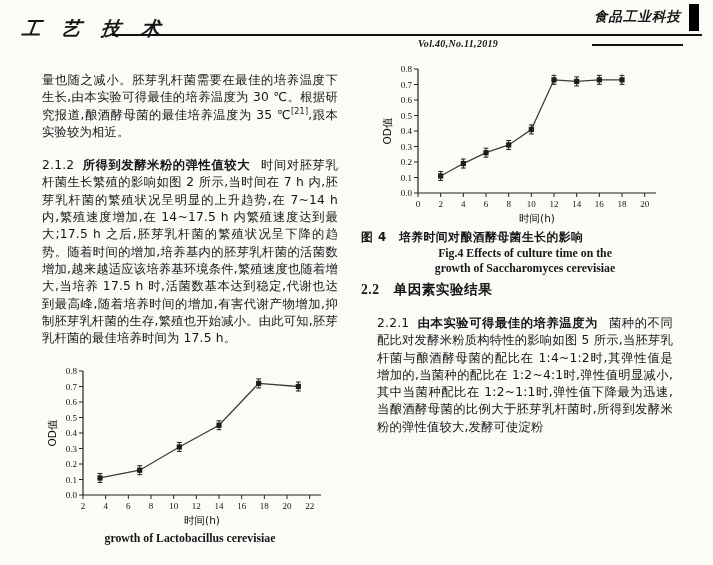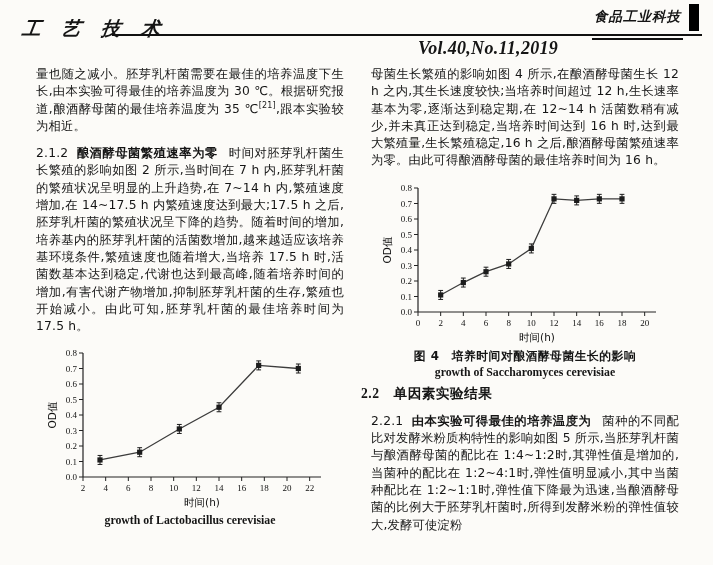--- a/index.html
+++ b/index.html
@@ -4,40 +4,40 @@
 <style>
   html,body{margin:0;padding:0;background:#d8d8d8;}
   .page{position:relative;width:713px;height:565px;background:#fcfbf8;
         font-family:"DejaVu Sans",sans-serif;color:#151515;overflow:hidden;}
 
   
   .logo-left{position:absolute;left:22px;top:16px;font-size:19px;font-weight:bold;
              font-style:italic;letter-spacing:7px;transform:skewX(-8deg);white-space:nowrap;}
   .header-rule{position:absolute;left:112px;top:34px;width:590px;height:2px;background:#111;}
   .vol-text{position:absolute;left:418px;top:38px;font-family:"Liberation Serif",serif;
-            font-style:italic;font-weight:bold;font-size:18px;letter-spacing:.3px;}
+            font-style:italic;font-weight:bold;font-size:10px;letter-spacing:.3px;}
   .logo-right{position:absolute;right:30px;top:8px;font-size:13.5px;font-weight:bold;
-              font-style:italic;border-bottom:2px solid #111;padding:0 2px 12px 2px;
+              font-style:italic;border-bottom:2px solid #111;padding:0 2px 18px 2px;
               letter-spacing:1px;white-space:nowrap;}
   .logo-bar{position:absolute;right:14px;top:4px;width:10px;height:27px;background:#000;}
 
   
   .col{position:absolute;top:56px;width:328px;}
   .col-left{left:26px;}
   .col-right{left:361px;}
-  p.body{margin:10px;font-size:12.3px;line-height:17.3px;text-align:justify;
+  p.body{margin:16px;font-size:12.3px;line-height:17.3px;text-align:justify;
          letter-spacing:.2px;}
   .hnum{font-weight:normal;margin-right:8px;}
   .htitle{font-weight:bold;margin-right:11px;}
   sup.cite{font-size:8px;line-height:0;}
 
   
   .figure{margin-top:5px;text-align:center;}
   .figure svg{display:block;margin:0 auto;}
-  .cap-zh{font-size:11.8px;font-weight:bold;text-align:center;margin-top:1px;letter-spacing:.5px;}
+  .cap-zh{font-size:11.8px;font-weight:bold;text-align:left;margin-top:1px;letter-spacing:.5px;}
   .cap-en{font-family:"Liberation Serif",serif;font-weight:bold;font-size:11.8px;
           text-align:center;line-height:15px;}
   .species{}
 
   
   .h2{font-weight:bold;font-size:13.6px;margin:5px 0 3px 0;letter-spacing:.5px;font-family:Liberation Serif, serif;}
 </style>
 </head>
 <body>
 
@@ -45,21 +45,21 @@
 
   <div class="logo-left">工 艺 技 术</div>
   <div class="header-rule"></div>
   <div class="vol-text">Vol.40,No.11,2019</div>
   <div class="logo-right">食品工业科技</div>
   <div class="logo-bar"></div>
 
   <div class="col col-left">
     <p class="body"><span>量也随之减小。胚芽乳杆菌需要在最佳的培养温度下生长,由本实验可得最佳的培养温度为 30 ℃。根据研究报道,酿酒酵母菌的最佳培养温度为 35 ℃</span><sup class="cite">[21]</sup><span>,跟本实验较为相近。</span></p>
 
-    <p class="body"><span class="hnum">2.1.2</span><span class="htitle">酿酒酵母菌繁殖速率为零</span><span>时间对胚芽乳杆菌生长繁殖的影响如图 2 所示,当时间在 7 h 内,胚芽乳杆菌的繁殖状况呈明显的上升趋势,在 7~14 h 内,繁殖速度增加,在 14~17.5 h 内繁殖速度达到最大;17.5 h 之后,胚芽乳杆菌的繁殖状况呈下降的趋势。随着时间的增加,培养基内的胚芽乳杆菌的活菌数增加,越来越适应该培养基环境条件,繁殖速度也随着增大,当培养 17.5 h 时,活菌数基本达到稳定,代谢也达到最高峰,随着培养时间的增加,有害代谢产物增加,抑制胚芽乳杆菌的生存,繁殖也开始减小。由此可知,胚芽乳杆菌的最佳培养时间为 17.5 h。</span></p>
+    <p class="body"><span class="hnum">2.1.2</span><span class="htitle">所得到发酵米粉的弹性值较大</span><span>时间对胚芽乳杆菌生长繁殖的影响如图 2 所示,当时间在 7 h 内,胚芽乳杆菌的繁殖状况呈明显的上升趋势,在 7~14 h 内,繁殖速度增加,在 14~17.5 h 内繁殖速度达到最大;17.5 h 之后,胚芽乳杆菌的繁殖状况呈下降的趋势。随着时间的增加,培养基内的胚芽乳杆菌的活菌数增加,越来越适应该培养基环境条件,繁殖速度也随着增大,当培养 17.5 h 时,活菌数基本达到稳定,代谢也达到最高峰,随着培养时间的增加,有害代谢产物增加,抑制胚芽乳杆菌的生存,繁殖也开始减小。由此可知,胚芽乳杆菌的最佳培养时间为 17.5 h。</span></p>
 
     <div class="figure">
       <svg viewBox="0 0 290 168" width="290" height="168">
           <line x1="38" y1="8" x2="38" y2="132" stroke="#222" stroke-width="1.2"></line>
           <line x1="38" y1="132" x2="276" y2="132" stroke="#222" stroke-width="1.2"></line>
           <line x1="34" y1="132" x2="38" y2="132" stroke="#222" stroke-width="1"></line>
           <text x="32" y="135.2" text-anchor="end" font-size="9" font-family="Liberation Serif, serif" fill="#111">0.0</text>
           <line x1="34" y1="116.5" x2="38" y2="116.5" stroke="#222" stroke-width="1"></line>
           <text x="32" y="119.7" text-anchor="end" font-size="9" font-family="Liberation Serif, serif" fill="#111">0.1</text>
           <line x1="34" y1="101" x2="38" y2="101" stroke="#222" stroke-width="1"></line>
@@ -126,21 +126,20 @@
           <text x="157" y="161" text-anchor="middle" font-size="10.5" fill="#111" font-family="DejaVu Sans, sans-serif">时间(h)</text>
           <text x="11" y="70" text-anchor="middle" font-size="10.5" fill="#111" font-family="DejaVu Sans, sans-serif" transform="rotate(-90 11 70)">OD值</text>
         </svg>
       <div class="cap-en">
         <div><span>growth of </span><span class="species">Lactobacillus cerevisiae</span></div>
       </div>
     </div>
   </div>
 
   <div class="col col-right">
-    <p class="body"><span>母菌生长繁殖的影响如图 4 所示,在酿酒酵母菌生长 12 h 之内,其生长速度较快;当培养时间超过 12 h,生长速率基本为零,逐渐达到稳定期,在 12~14 h 活菌数稍有减少,并未真正达到稳定,当培养时间达到 16 h 时,达到最大繁殖量,生长繁殖稳定,16 h 之后,酿酒酵母菌繁殖速率为零。由此可得酿酒酵母菌的最佳培养时间为 16 h。</span></p>
 
     <div class="figure">
       <svg viewBox="0 0 290 168" width="290" height="168">
           <line x1="38" y1="8" x2="38" y2="132" stroke="#222" stroke-width="1.2"></line>
           <line x1="38" y1="132" x2="276" y2="132" stroke="#222" stroke-width="1.2"></line>
           <line x1="34" y1="132" x2="38" y2="132" stroke="#222" stroke-width="1"></line>
           <text x="32" y="135.2" text-anchor="end" font-size="9" font-family="Liberation Serif, serif" fill="#111">0.0</text>
           <line x1="34" y1="116.5" x2="38" y2="116.5" stroke="#222" stroke-width="1"></line>
           <text x="32" y="119.7" text-anchor="end" font-size="9" font-family="Liberation Serif, serif" fill="#111">0.1</text>
           <line x1="34" y1="101" x2="38" y2="101" stroke="#222" stroke-width="1"></line>
@@ -214,20 +213,21 @@
           <rect x="216.73333333333332" y="16.250000000000007" width="5.2" height="5.2" fill="#1c1c1c"></rect>
           <line x1="242" y1="14.350000000000009" x2="242" y2="23.35000000000001" stroke="#1c1c1c" stroke-width="1"></line>
           <line x1="239.6" y1="14.350000000000009" x2="244.4" y2="14.350000000000009" stroke="#1c1c1c" stroke-width="1"></line>
           <line x1="239.6" y1="23.35000000000001" x2="244.4" y2="23.35000000000001" stroke="#1c1c1c" stroke-width="1"></line>
           <rect x="239.4" y="16.250000000000007" width="5.2" height="5.2" fill="#1c1c1c"></rect>
           <text x="157" y="161" text-anchor="middle" font-size="10.5" fill="#111" font-family="DejaVu Sans, sans-serif">时间(h)</text>
           <text x="11" y="70" text-anchor="middle" font-size="10.5" fill="#111" font-family="DejaVu Sans, sans-serif" transform="rotate(-90 11 70)">OD值</text>
         </svg>
       <div class="cap-zh">图 4　培养时间对酿酒酵母菌生长的影响</div>
       <div class="cap-en">
+        <div>Fig.4  Effects of culture time on the</div>
         <div><span>growth of </span><span class="species">Saccharomyces cerevisiae</span></div>
       </div>
     </div>
 
     <div class="h2">2.2　单因素实验结果</div>
 
     <p class="body"><span class="hnum">2.2.1</span><span class="htitle">由本实验可得最佳的培养温度为</span><span>菌种的不同配比对发酵米粉质构特性的影响如图 5 所示,当胚芽乳杆菌与酿酒酵母菌的配比在 1:4~1:2时,其弹性值是增加的,当菌种的配比在 1:2~4:1时,弹性值明显减小,其中当菌种配比在 1:2~1:1时,弹性值下降最为迅速,当酿酒酵母菌的比例大于胚芽乳杆菌时,所得到发酵米粉的弹性值较大,发酵可使淀粉</span></p>
   </div>
 
 </div>

